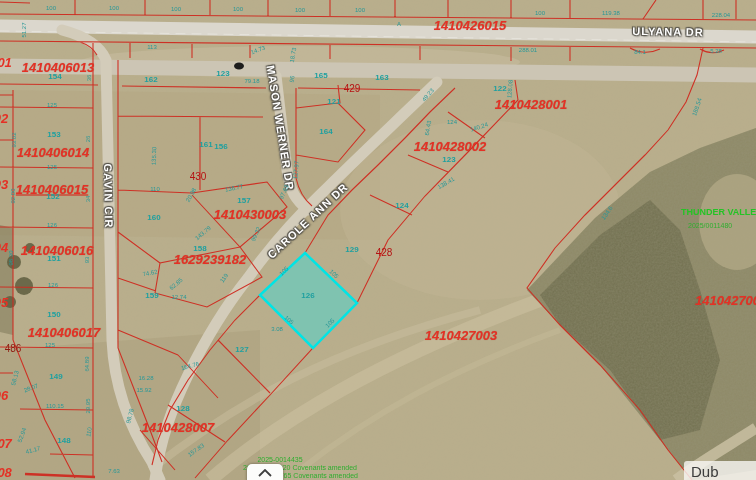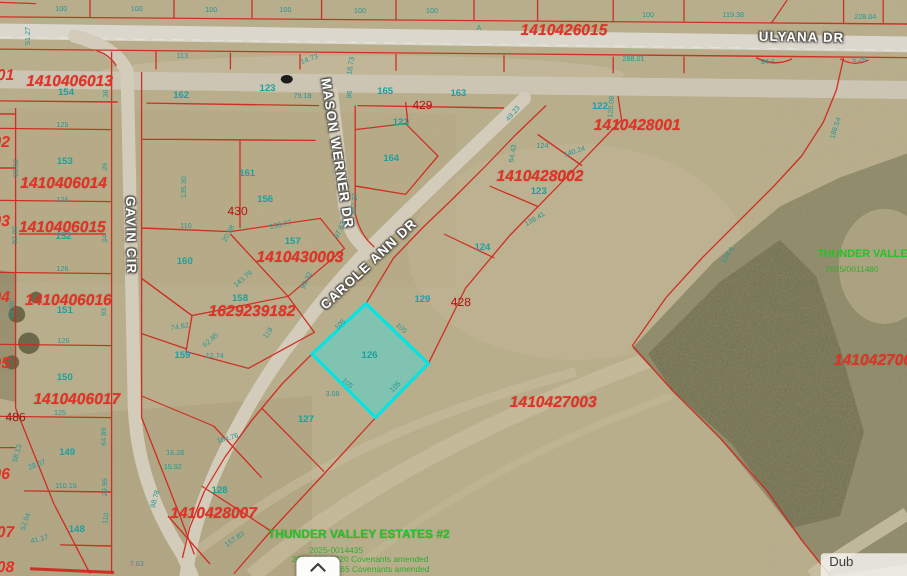--- a/index.html
+++ b/index.html
@@ -17,21 +17,21 @@
           text-shadow:-1px -1px 1px #55524a,1px -1px 1px #55524a,-1px 1px 1px #55524a,1px 1px 2px #403e38;}
   .lot{font-size:8px;font-weight:700;color:#1fa0a0;}
   .dim{font-size:6px;color:#2a9898;}
   .green-big{font-size:10px;font-weight:700;color:#25c325;text-shadow:0 0 1px rgba(10,90,10,.4);}
   .green-sm{font-size:7px;color:#2fae2f;}
   .green-right-title{font-size:9px;font-weight:700;color:#25c325;}
   #expand-btn{position:absolute;left:247px;top:464px;width:36px;height:18px;
       background:#fcfcfb;border-radius:5px 5px 0 0;box-shadow:0 0 3px rgba(0,0,0,.45);
       display:flex;align-items:center;justify-content:center;cursor:pointer;}
   #attribution{position:absolute;left:684px;top:461px;right:0;bottom:0;
-      background:rgba(246,245,241,.82);color:#3c3c3c;font-size:11px;
+      background:rgba(246,245,241,.82);color:#3c3c3c;font-size:15px;
       padding:2px 0 0 7px;border-radius:3px 0 0 0;}
 </style>
 </head>
 <body>
 
 <div id="map">
 <svg width="756" height="480" viewBox="0 0 756 480" xmlns="http://www.w3.org/2000/svg">
   <defs>
     <filter id="noise" x="0" y="0" width="100%" height="100%">
       <feTurbulence type="fractalNoise" baseFrequency="0.55" numOctaves="2" result="t"></feTurbulence>
@@ -147,35 +147,35 @@
     <span class="lab lot" style="left: 55px; top: 77px; transform: translate(-50%, -50%);">154</span>
     <span class="lab lot" style="left: 54px; top: 135px; transform: translate(-50%, -50%);">153</span>
     <span class="lab lot" style="left: 53px; top: 197px; transform: translate(-50%, -50%);">152</span>
     <span class="lab lot" style="left: 54px; top: 259px; transform: translate(-50%, -50%);">151</span>
     <span class="lab lot" style="left: 54px; top: 315px; transform: translate(-50%, -50%);">150</span>
     <span class="lab lot" style="left: 56px; top: 377px; transform: translate(-50%, -50%);">149</span>
     <span class="lab lot" style="left: 64px; top: 441px; transform: translate(-50%, -50%);">148</span>
     <span class="lab lot" style="left: 151px; top: 80px; transform: translate(-50%, -50%);">162</span>
     <span class="lab lot" style="left: 223px; top: 74px; transform: translate(-50%, -50%);">123</span>
     <span class="lab lot" style="left: 186px; top: 145px; transform: translate(-50%, -50%); margin-left: 20px;">161</span>
-    <span class="lab lot" style="left: 221px; top: 147px; transform: translate(-50%, -50%); margin-top: 19px;">156</span>
+    <span class="lab lot" style="left: 221px; top: 147px; transform: translate(-50%, -50%);">156</span>
     <span class="lab lot" style="left: 154px; top: 218px; transform: translate(-50%, -50%);">160</span>
     <span class="lab lot" style="left: 244px; top: 201px; transform: translate(-50%, -50%);">157</span>
     <span class="lab lot" style="left: 152px; top: 296px; transform: translate(-50%, -50%);">159</span>
     <span class="lab lot" style="left: 200px; top: 249px; transform: translate(-50%, -50%);">158</span>
     <span class="lab lot" style="left: 382px; top: 78px; transform: translate(-50%, -50%);">163</span>
     <span class="lab lot" style="left: 321px; top: 76px; transform: translate(-50%, -50%);">165</span>
     <span class="lab lot" style="left: 334px; top: 102px; transform: translate(-50%, -50%);">121</span>
     <span class="lab lot" style="left: 326px; top: 132px; transform: translate(-50%, -50%);">164</span>
     <span class="lab lot" style="left: 500px; top: 89px; transform: translate(-50%, -50%);">122</span>
     <span class="lab lot" style="left: 449px; top: 160px; transform: translate(-50%, -50%);">123</span>
     <span class="lab lot" style="left: 402px; top: 206px; transform: translate(-50%, -50%);">124</span>
     <span class="lab lot" style="left: 352px; top: 250px; transform: translate(-50%, -50%);">129</span>
     <span class="lab lot" style="left: 308px; top: 296px; transform: translate(-50%, -50%);">126</span>
-    <span class="lab lot" style="left: 255px; top: 350px; transform: translate(-50%, -50%); text-align: center;">127</span>
+    <span class="lab lot" style="left: 242px; top: 350px; transform: translate(-50%, -50%); text-align: center;">127</span>
     <span class="lab lot" style="left: 183px; top: 409px; transform: translate(-50%, -50%);">128</span>
     <span class="lab dim" style="left: 51px; top: 8px; transform: translate(-50%, -50%);">100</span>
     <span class="lab dim" style="left: 114px; top: 8px; transform: translate(-50%, -50%);">100</span>
     <span class="lab dim" style="left: 176px; top: 9px; transform: translate(-50%, -50%);">100</span>
     <span class="lab dim" style="left: 238px; top: 9px; transform: translate(-50%, -50%);">100</span>
     <span class="lab dim" style="left: 300px; top: 10px; transform: translate(-50%, -50%);">100</span>
     <span class="lab dim" style="left: 360px; top: 10px; transform: translate(-50%, -50%);">100</span>
     <span class="lab dim" style="left: 540px; top: 13px; transform: translate(-50%, -50%);">100</span>
     <span class="lab dim" style="left: 611px; top: 13px; transform: translate(-50%, -50%);">119.38</span>
     <span class="lab dim" style="left: 721px; top: 15px; transform: translate(-50%, -50%);">228.04</span>
@@ -235,21 +235,20 @@
     <span class="lab dim" style="left: 446px; top: 183px; transform: translate(-50%, -50%) rotate(-30deg);">138.41</span>
     <span class="lab dim" style="left: 452px; top: 122px; transform: translate(-50%, -50%);">124</span>
     <span class="lab dim" style="left: 296px; top: 170px; transform: translate(-50%, -50%) rotate(-85deg);">127.97</span>
     <span class="lab dim" style="left: 428px; top: 95px; transform: translate(-50%, -50%) rotate(-50deg);">49.23</span>
     <span class="lab dim" style="left: 284px; top: 271px; transform: translate(-50%, -50%) rotate(-45deg);">105</span>
     <span class="lab dim" style="left: 334px; top: 274px; transform: translate(-50%, -50%) rotate(43deg);">105</span>
     <span class="lab dim" style="left: 289px; top: 320px; transform: translate(-50%, -50%) rotate(40deg);">105</span>
     <span class="lab dim" style="left: 330px; top: 323px; transform: translate(-50%, -50%) rotate(-45deg);">105</span>
     <span class="lab green-right-title" style="left: 681px; top: 212px; transform: translate(0px, -50%);">THUNDER VALLEY ESTATES</span>
     <span class="lab green-sm" style="left: 688px; top: 225px; transform: translate(0px, -50%);">2025/0011480</span>
-    <span class="lab green-big" style="left: 299px; top: 446px; transform: translate(-50%, -50%);">THUNDER VALLEY ESTATES #2</span>
     <span class="lab green-sm" style="left: 280px; top: 459px; transform: translate(-50%, -50%);">2025-0014435</span>
     <span class="lab green-sm" style="left: 300px; top: 467px; transform: translate(-50%, -50%);">2021-886-3020 Covenants amended</span>
     <span class="lab green-sm" style="left: 306px; top: 475px; transform: translate(-50%, -50%);">2017-17765 Covenants amended</span>
   </div>
 
 <div id="expand-btn">
   <svg width="14" height="8" viewBox="0 0 14 8">
     <polyline points="1,7 7,1 13,7" fill="none" stroke="#3f3f3f" stroke-width="1.8"></polyline>
   </svg>
 </div>

